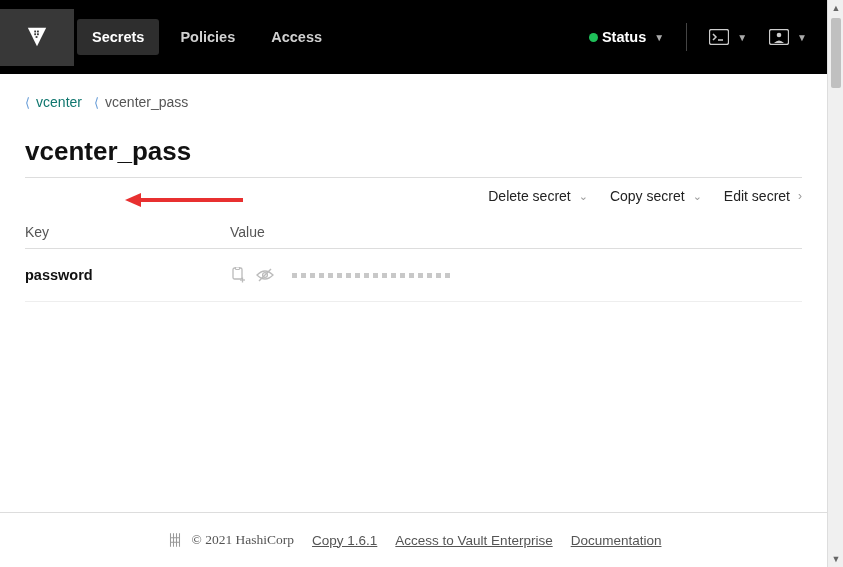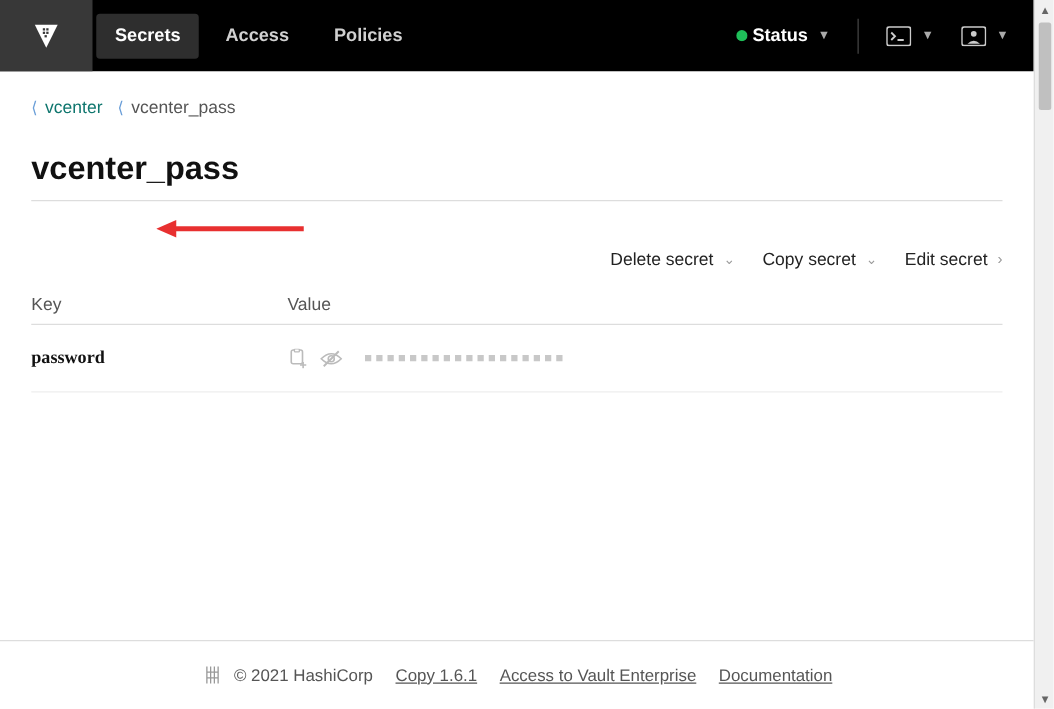--- a/index.html
+++ b/index.html
@@ -3,21 +3,21 @@
   <meta charset="utf-8">
   <style>
     * { box-sizing: border-box; margin: 0; padding: 0; }
     body { font-family: -apple-system, BlinkMacSystemFont, "Segoe UI", Arial, sans-serif; background: #fff; width: 843px; height: 567px; position: relative; overflow: hidden; }
     .scrollbar-track { position: absolute; right: 0; top: 0; width: 16px; height: 100%; background: #f0f0f0; border-left: 1px solid #ddd; }
     .scrollbar-thumb { background: #c0c0c0; width: 10px; margin: 18px 3px 0; height: 70px; border-radius: 2px; }
     .scrollbar-arrow-up, .scrollbar-arrow-down { position: absolute; width: 16px; height: 16px; display: flex; align-items: center; justify-content: center; font-size: 9px; color: #666; }
     .scrollbar-arrow-up { top: 0; }
     .scrollbar-arrow-down { bottom: 0; }
 
-    .header { background: #000; height: 57px; display: flex; align-items: center; padding: 0; width: 827px; }
+    .header { background: #000; height: 74px; display: flex; align-items: center; padding: 0; width: 827px; }
     .logo-box { width: 74px; height: 57px; background: #383838; display: flex; align-items: center; justify-content: center; }
     .logo { color: #fff; }
     .nav { display: flex; align-items: center; height: 100%; }
     .nav-item { color: #d0d0d0; padding: 0 15px; font-size: 14.5px; font-weight: 600; height: 36px; display: flex; align-items: center; cursor: pointer; margin: 0 3px; }
     .nav-item.active { background: #2e2e2e; color: #fff; border-radius: 3px; }
     .header-right { margin-left: auto; display: flex; align-items: center; gap: 4px; padding-right: 16px; }
     .status-dot { width: 9px; height: 9px; border-radius: 50%; background: #1FBF5A; border: 2px solid rgba(31,191,90,0.35); }
     .status-text { color: #fff; font-size: 14.5px; font-weight: 600; margin-left: 4px; }
     .chev { color: #aaa; font-size: 10px; margin-left: 6px; }
     .divider-v { width: 1px; height: 28px; background: #444; margin: 0 14px; }
@@ -32,55 +32,55 @@
     .page-title { font-size: 26px; font-weight: 700; color: #111; margin: 6px 0 10px; }
 
     .toolbar-row { border-top: 1px solid #ddd; padding: 10px 0; display: flex; align-items: center; position: relative; }
     .json-toggle-highlight { background: #f9ef3f; padding: 6px 8px 6px 6px; display: flex; align-items: center; cursor: pointer; border-radius: 2px; }
     .toggle-pill { width: 26px; height: 14px; border: 1px solid #555; border-radius: 9px; position: relative; margin-right: 6px; }
     .toggle-knob { position: absolute; left: 1px; top: 1px; width: 10px; height: 10px; background: #555; border-radius: 50%; }
     .json-label { font-size: 13.5px; font-weight: 500; color: #222; }
     .red-arrow { position: absolute; left: 100px; top: 12px; }
 
     .actions { margin-left: auto; display: flex; align-items: center; gap: 22px; }
-    .action-link { font-size: 14px; color: #222; cursor: pointer; display: flex; align-items: center; margin-top: 28px; }
+    .action-link { font-size: 14px; color: #222; cursor: pointer; display: flex; align-items: center; }
     .action-link .chev2 { color: #999; font-size: 11px; margin-left: 8px; }
     .action-link .car { color: #999; font-size: 12px; margin-left: 8px; }
 
     .kv-header { display: flex; border-bottom: 1px solid #ddd; padding: 10px 0 8px; color: #555; font-size: 14px; }
     .kv-col-key { width: 205px; }
-    .kv-row { display: flex; border-bottom: 1px solid #eee; padding: 18px 0; align-items: center; font-family: Liberation Serif, serif; }
+    .kv-row { display: flex; border-bottom: 1px solid #eee; padding: 18px 0; align-items: center; }
     .kv-key { width: 205px; font-weight: 700; font-size: 14.5px; color: #111; }
     .kv-value-cell { display: flex; align-items: center; gap: 10px; }
     .masked { display: flex; gap: 4px; margin-left: 8px; }
     .masked span { width: 5px; height: 5px; background: #c8c8c8; }
     .tiny-icon { color: #bbb; cursor: pointer; }
 
     .footer { position: absolute; bottom: 0; left: 0; width: 827px; border-top: 1px solid #ddd; display: flex; align-items: center; justify-content: center; gap: 18px; padding: 18px 0; font-size: 13.5px; color: #555; }
     .footer a { color: #555; text-decoration: underline; cursor: pointer; }
-    .footer .copy { display: flex; align-items: center; gap: 8px; }
+    .footer .copy { display: flex; align-items: center; gap: 8px; font-family: Liberation Serif, serif; }
   </style>
 </head>
 <body>
 
 <div class="header">
   <div class="logo-box">
     <svg class="logo" width="22" height="22" viewBox="0 0 24 24">
       <path d="M2 2 L22 2 L12 22 Z" fill="#fff"></path>
       <rect x="9" y="5" width="2" height="2" fill="#383838"></rect>
       <rect x="12" y="5" width="2" height="2" fill="#383838"></rect>
       <rect x="9" y="8" width="2" height="2" fill="#383838"></rect>
       <rect x="12" y="8" width="2" height="2" fill="#383838"></rect>
       <rect x="10.5" y="11" width="2" height="2" fill="#383838"></rect>
     </svg>
   </div>
   <div class="nav">
     <div class="nav-item active">Secrets</div>
+    <div class="nav-item">Policies</div>
     <div class="nav-item">Access</div>
-    <div class="nav-item">Policies</div>
   </div>
   <div class="header-right">
     <div class="icon-btn">
       <span class="status-dot"></span>
       <span class="status-text">Status</span>
       <span class="chev">▼</span>
     </div>
     <div class="divider-v"></div>
     <div class="icon-btn">
       <svg width="20" height="16" viewBox="0 0 20 16">

